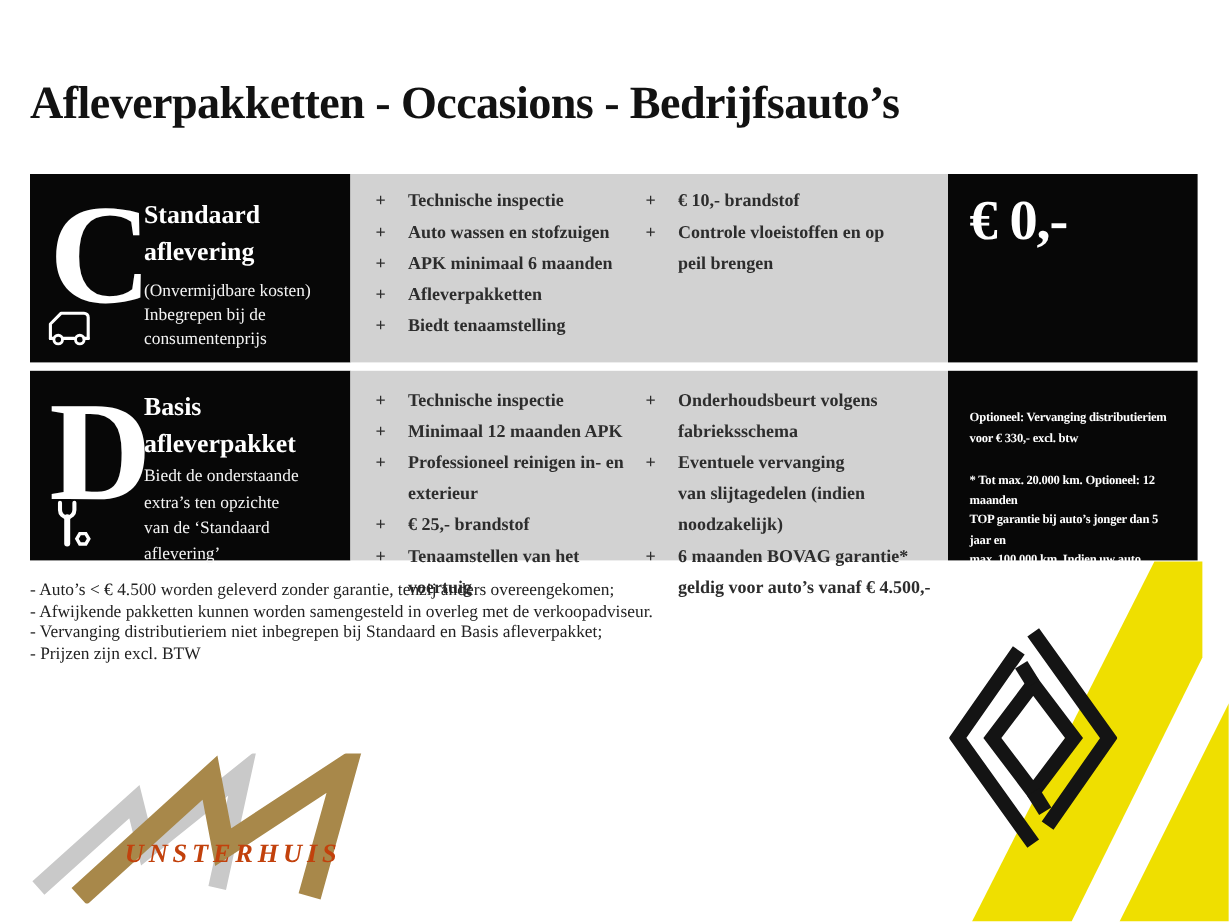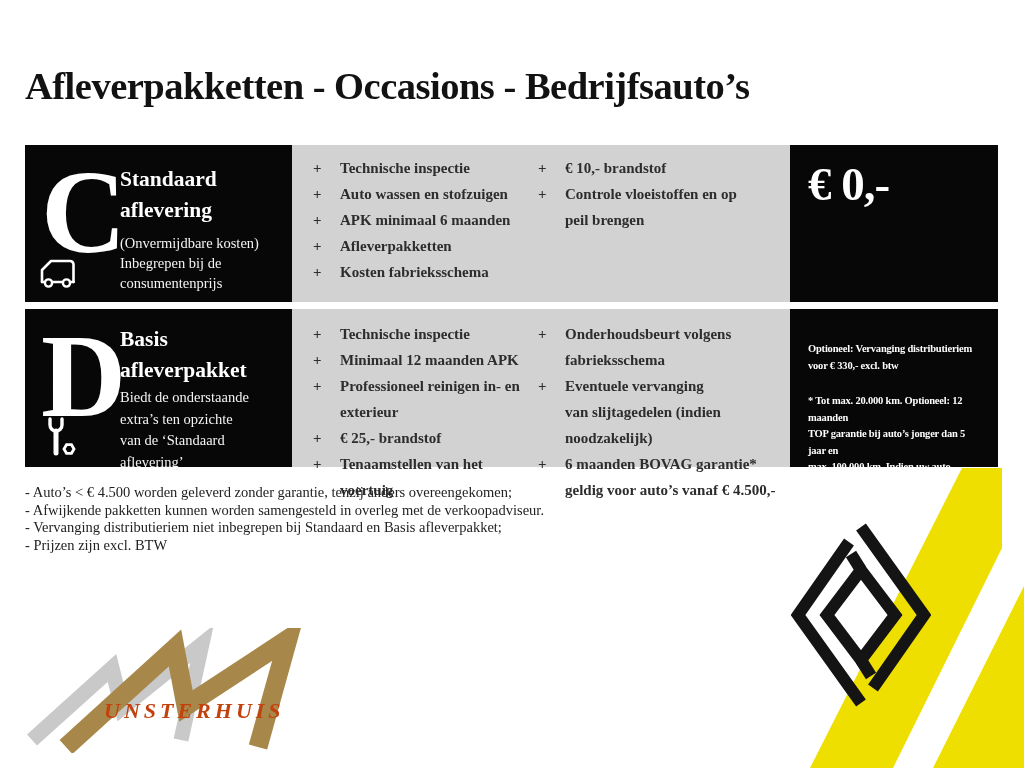--- a/index.html
+++ b/index.html
@@ -88,21 +88,21 @@
         <div class="bullet">
             <span class="plus">+</span>
             <span class="btext">APK minimaal 6 maanden</span>
           </div>
         <div class="bullet">
             <span class="plus">+</span>
             <span class="btext">Afleverpakketten</span>
           </div>
         <div class="bullet">
             <span class="plus">+</span>
-            <span class="btext">Kosten fabrieksschema</span>
+            <span class="btext">Biedt tenaamstelling</span>
           </div>
       </div>
       <div class="bullets col2">
         <div class="bullet">
             <span class="plus">+</span>
             <span class="btext">€ 10,- brandstof</span>
           </div>
         <div class="bullet">
             <span class="plus">+</span>
             <span class="btext">Controle vloeistoffen en op

